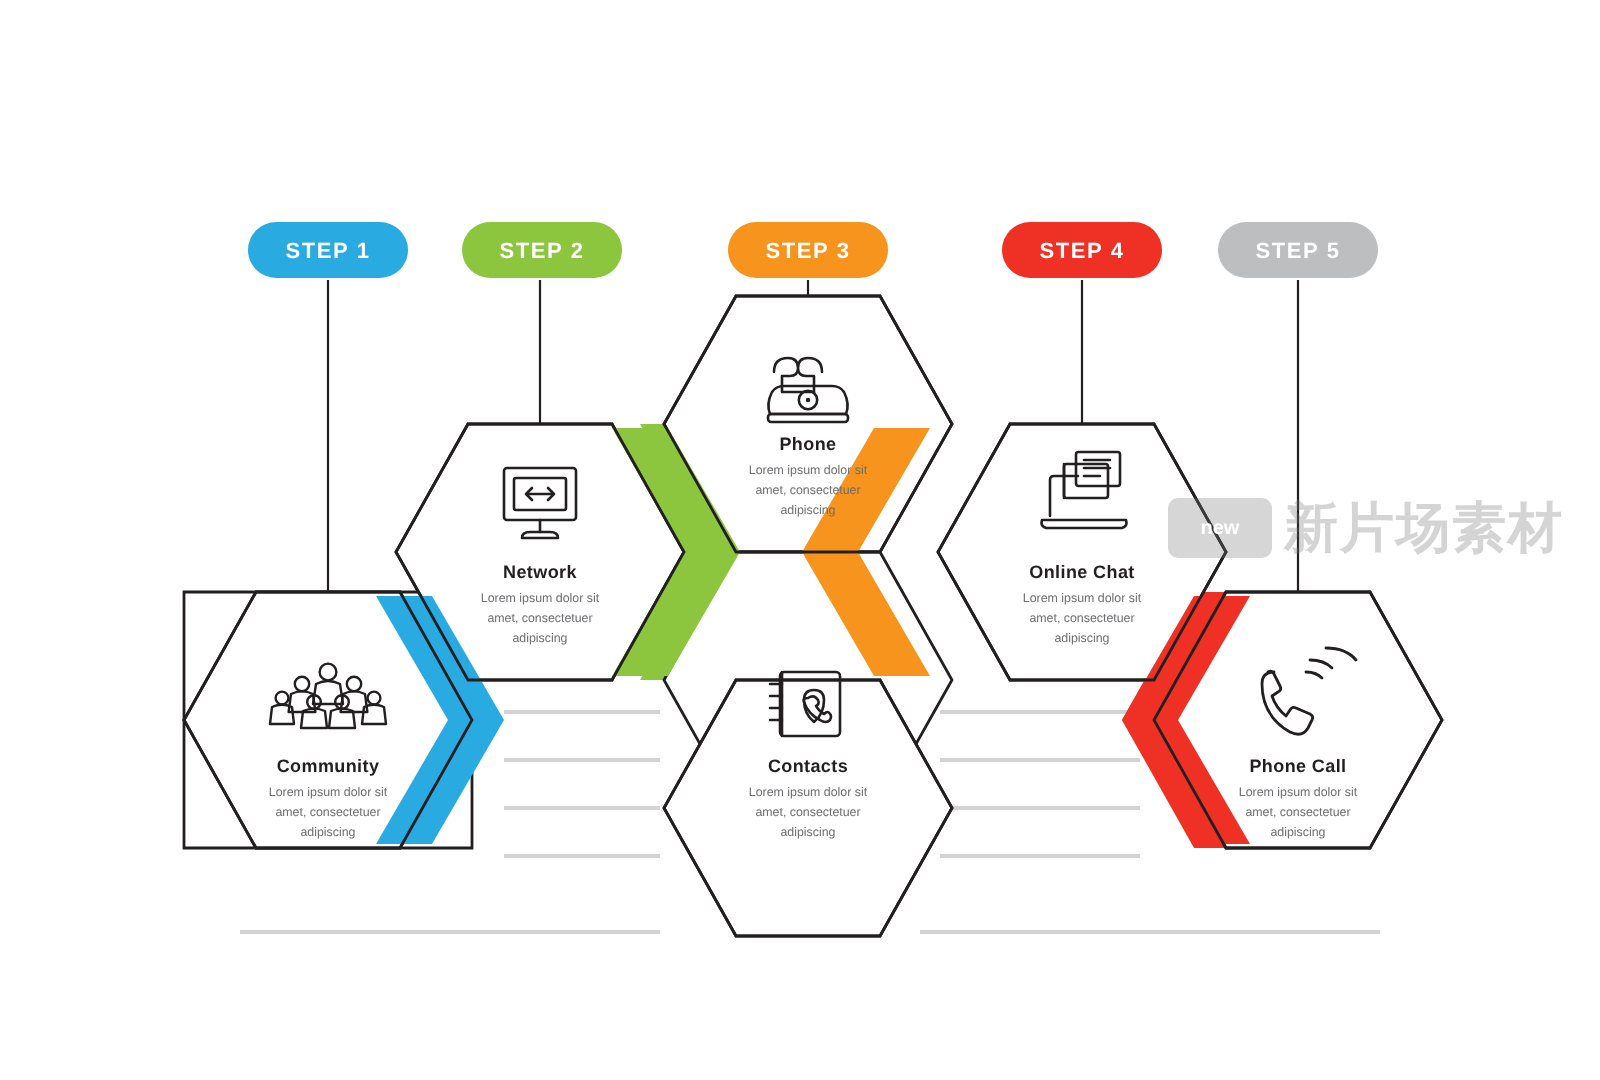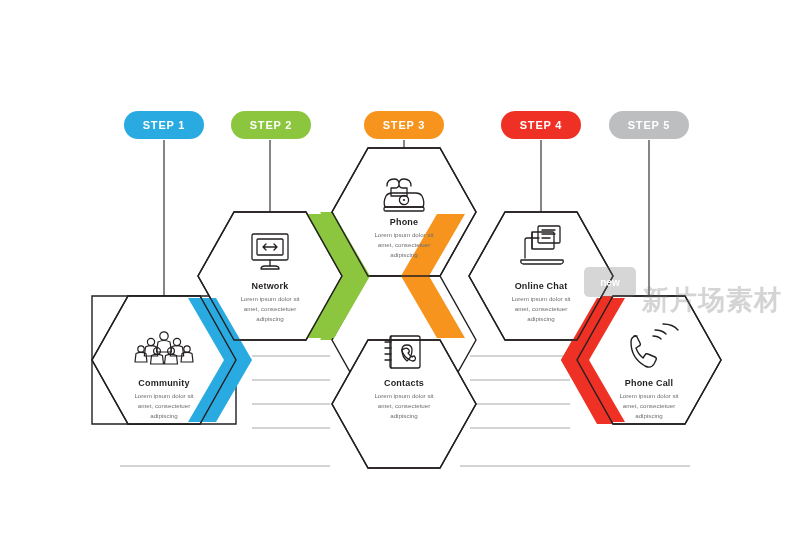--- a/index.html
+++ b/index.html
@@ -71,21 +71,20 @@
     justify-content: center;
     font-family: "Liberation Sans", sans-serif;
   }
   .wm-text {
     font-family: "Liberation Sans", sans-serif;
     font-size: 27px;
     font-weight: bold;
     color: rgba(120,120,120,0.32);
     letter-spacing: 1px;
     white-space: nowrap;
-    margin-top: 36px;
   }
 </style>
 </head>
 <body>
 
 <div id="stage">
 
   <svg id="diagram" viewBox="0 0 800 540" xmlns="http://www.w3.org/2000/svg">
 
     <g stroke="#231f20" stroke-width="1.1" fill="none">

